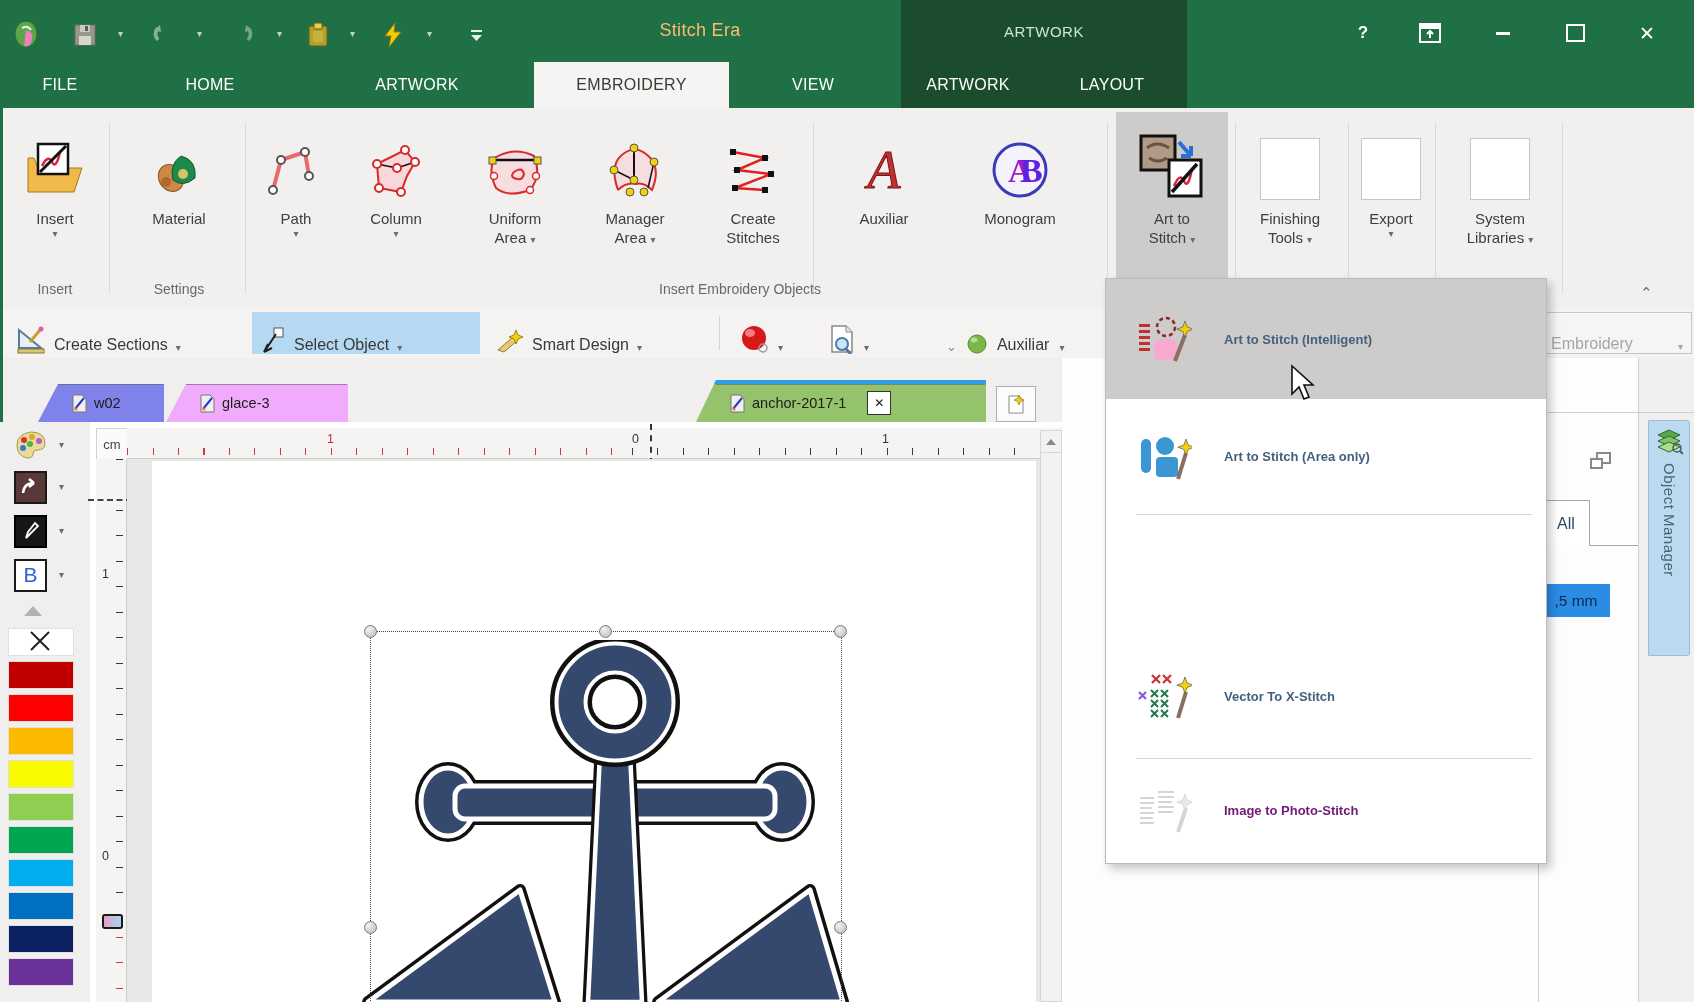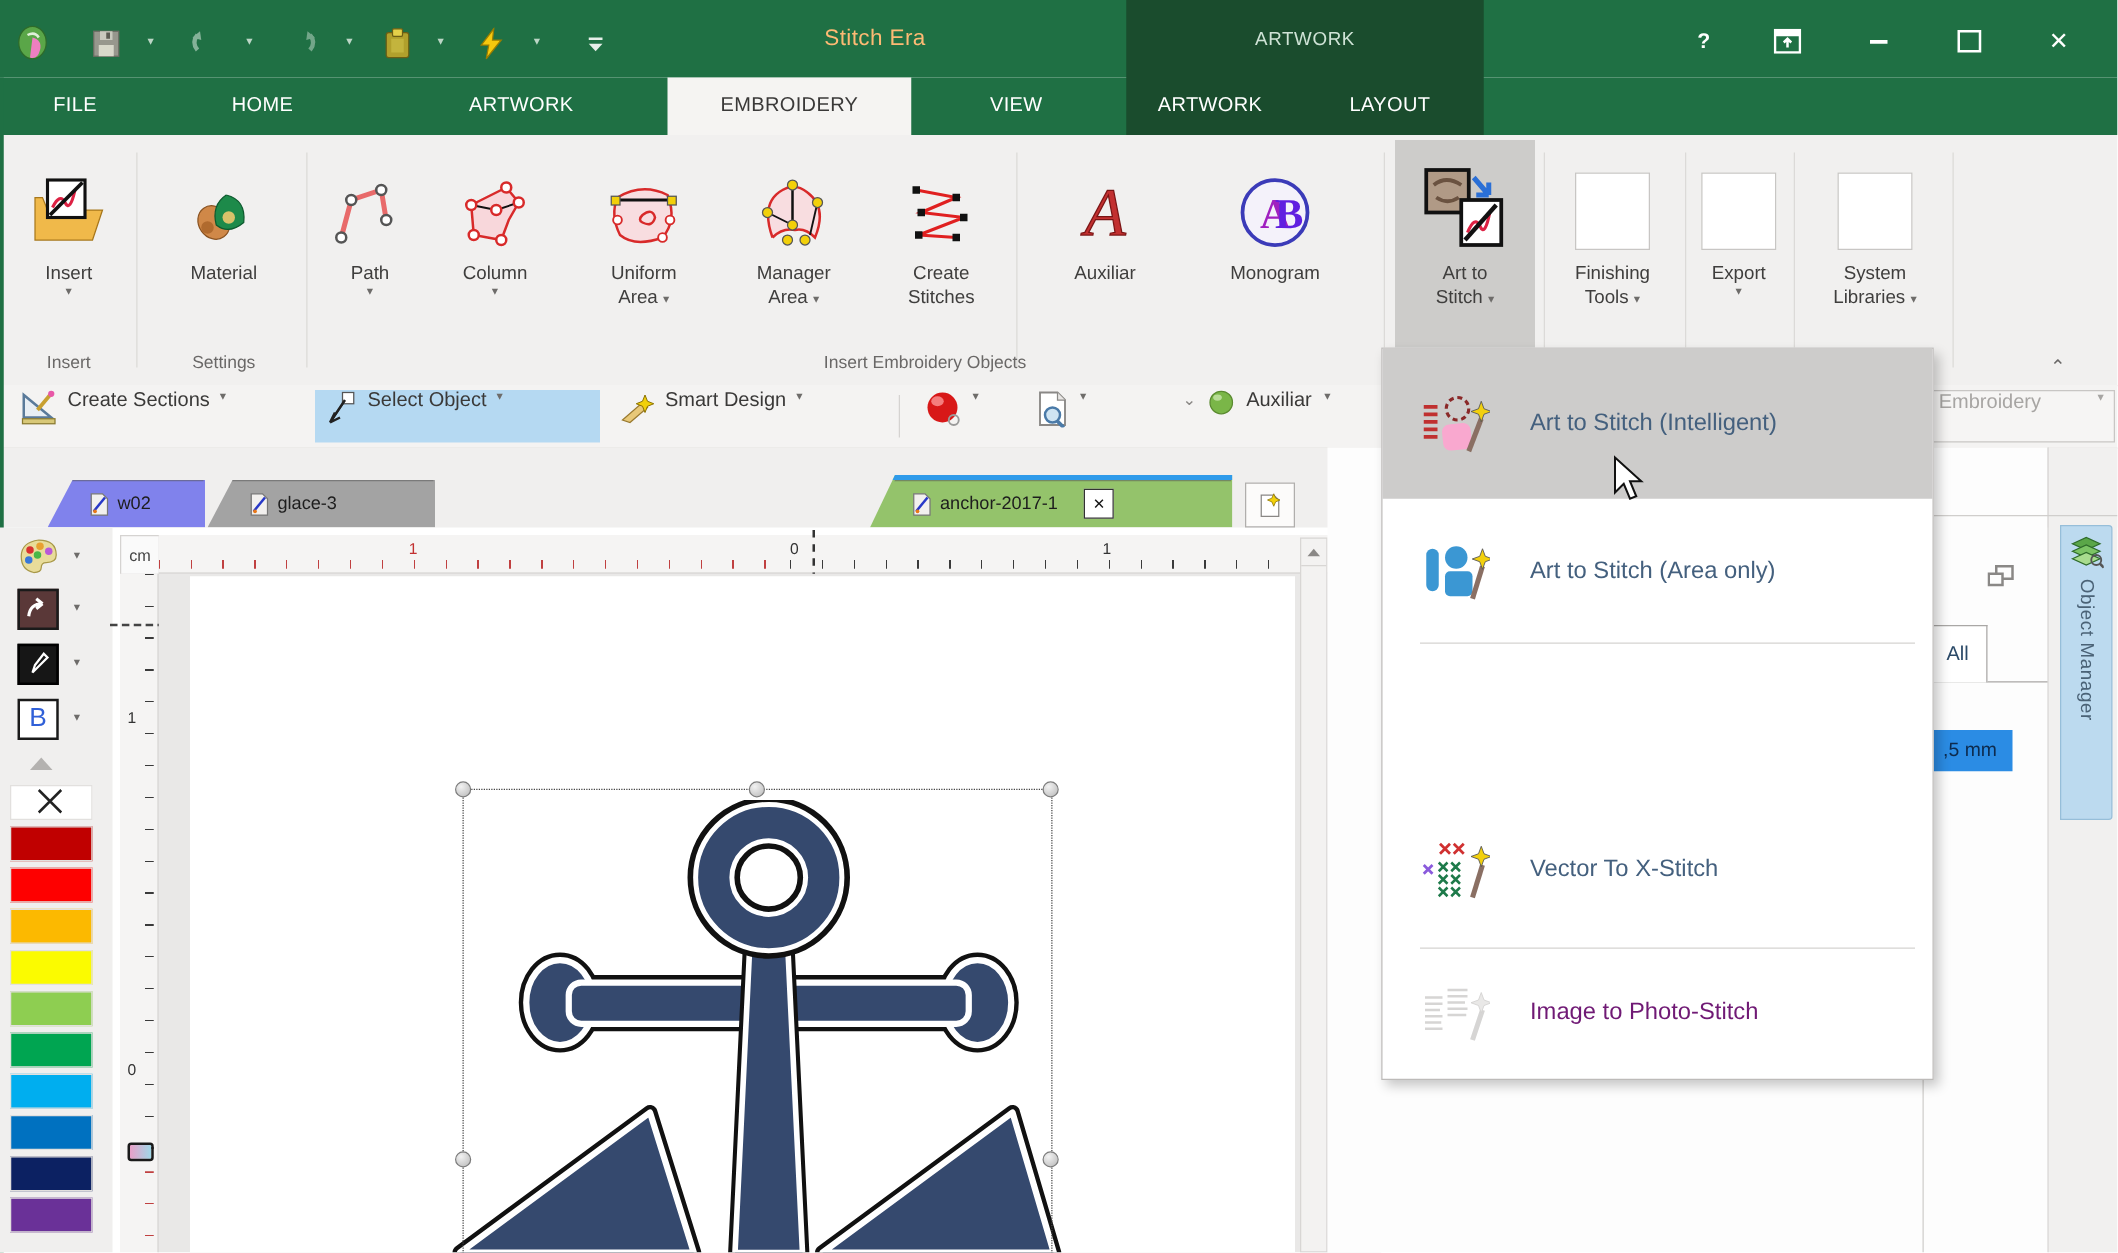--- a/index.html
+++ b/index.html
@@ -24,21 +24,21 @@
   .rbtn{top:112px;height:188px;display:flex;flex-direction:column;align-items:center;color:#3f3e3d;font-size:15px;text-align:center}
   .rbtn .ric{height:78px;display:flex;align-items:flex-end;justify-content:center;margin-top:10px}
   .rbtn .rlabel{margin-top:9px;line-height:19px}
   .rbtn.hl{background:#cdccca}
   .da{color:#6e6c6a;font-size:10px;line-height:12px}
   .emptyic{width:58px;height:60px;background:#fff;border:1px solid #c8c6c4}
   .grp-label{top:281px;height:22px;color:#6a6867;font-size:14px;text-align:center}
   .collapse{top:284px;color:#6a6867;font-size:15px}
   
   #toolbar{left:0;top:308px;width:1694px;height:50px;background:#f4f3f2;border-bottom:1px solid #dcdad8}
-  .tb-item{top:312px;height:42px;display:flex;align-items:flex-start;gap:8px;color:#3a3938;font-size:16px;padding:0 8px}
+  .tb-item{top:312px;height:42px;display:flex;align-items:flex-end;gap:8px;color:#3a3938;font-size:16px;padding:0 8px}
   .tb-item.sel{background:#b5d9f2}
   .tb-sep{top:316px;width:1px;height:34px;background:#d5d3d1}
   .tb-dis{border:1px solid #c8c6c4;background:#f6f5f4;color:#a7a5a3}
   
   #tabszone{left:0;top:358px;width:1694px;height:64px;background:#f0efee}
   .dtab{top:26px;height:38px;display:flex;align-items:center;gap:7px;font-size:14.5px;color:#1d1d1d;
         clip-path:polygon(20px 0,100% 0,100% 100%,0 100%);padding-left:34px;box-sizing:border-box}
   .dtab .shade{position:absolute;inset:0;clip-path:polygon(20px 0,calc(100% - 1px) 0,calc(100% - 1px) 100%,1px 100%);pointer-events:none;border-top:1px solid rgba(90,90,90,.55)}
   .tabx{width:22px;height:22px;background:#fff;border:1px solid #333;display:flex;align-items:center;justify-content:center;font-size:12px;color:#111}
   
@@ -64,21 +64,21 @@
   #vscroll{left:1040px;top:430px;width:22px;height:572px;background:#f3f2f1;border:1px solid #d8d6d4;box-sizing:border-box}
   .scrollbtn{left:0;top:0;width:20px;height:21px;border-bottom:1px solid #d8d6d4;display:flex;align-items:center;justify-content:center}
   .tri-up{width:0;height:0;border-left:5px solid transparent;border-right:5px solid transparent;border-bottom:6px solid #8a8886}
   
   #selrect{left:370px;top:631px;width:470px;height:371px;border-top:1px dotted #444;border-left:1px dotted #444;border-right:1px dotted #444}
   .handle{width:13px;height:13px;border-radius:50%;background:radial-gradient(circle at 35% 30%,#f2f2f2,#b9b9b9);border:1px solid #7c7c7c;box-sizing:border-box}
   
   #atsmenu{left:1105px;top:278px;width:440px;height:584px;background:#fff;border:1px solid #bdbbb9;box-shadow:4px 5px 9px rgba(0,0,0,.22)}
   .mitem{position:absolute;left:0;width:100%;display:flex;align-items:center;gap:32px;padding-left:30px;box-sizing:border-box}
   .mitem.hl{background:#cdcccb}
-  .mlabel{font-size:19px;font-weight:400;color:#44607e}
+  .mlabel{font-size:13px;font-weight:700;color:#44607e}
   .mitem.disabled .mlabel{color:#701a75}
   .msep{position:absolute;left:30px;width:396px;height:1px;background:#d5d3d1}
   
   #rpanel{left:1062px;top:358px;width:576px;height:644px;background:#fdfdfd}
   .vline{width:1px;background:#d0cecc}
   #om-strip{left:1648px;top:420px;width:42px;height:236px;background:#bcdaef;border:1px solid #96bed9;box-sizing:border-box;border-radius:0 3px 3px 0}
   #om-text{writing-mode:vertical-rl;text-orientation:mixed;font-size:15px;color:#4a6276;letter-spacing:.5px}
   #alltab{left:1542px;top:500px;width:48px;height:46px;background:#fff;border:1px solid #a9a7a5;border-bottom:none;display:flex;align-items:center;justify-content:center;font-size:16px;color:#2b4a68;box-sizing:border-box}
   #chip{left:1542px;top:584px;width:68px;height:33px;background:#2b8ce4;color:#0d2b4e;display:flex;align-items:center;justify-content:center;font-size:15.5px}
 </style>
@@ -440,21 +440,21 @@
 <div class="abs" id="tabszone">
   <div class="abs dtab" style="left:38px;width:126px;background:#8082ec">
     <div class="shade"></div>
     <svg width="15" height="19">
         <path d="M1 1 L10 1 L14 5 L14 18 L1 18 Z" fill="#f2f0ee" stroke="#777"></path>
         <line x1="3" y1="15" x2="12" y2="4" stroke="#2838c8" stroke-width="2"></line>
         <circle cx="4" cy="15" r="1.5" fill="#e87818"></circle>
       </svg>
     <span>w02</span>
   </div>
-  <div class="abs dtab" style="left:166px;width:182px;background:#a3a3a3">
+  <div class="abs dtab" style="left:166px;width:182px;background:#f0abfc">
     <div class="shade"></div>
     <svg width="15" height="19">
         <path d="M1 1 L10 1 L14 5 L14 18 L1 18 Z" fill="#f2f0ee" stroke="#777"></path>
         <line x1="3" y1="15" x2="12" y2="4" stroke="#2838c8" stroke-width="2"></line>
         <circle cx="4" cy="15" r="1.5" fill="#e87818"></circle>
       </svg>
     <span>glace-3</span>
   </div>
   <div class="abs dtab" style="left:696px;width:290px;background:#94c36b;border-top:4px solid #2f9bea;top:22px;height:42px">
     <div class="shade"></div>

